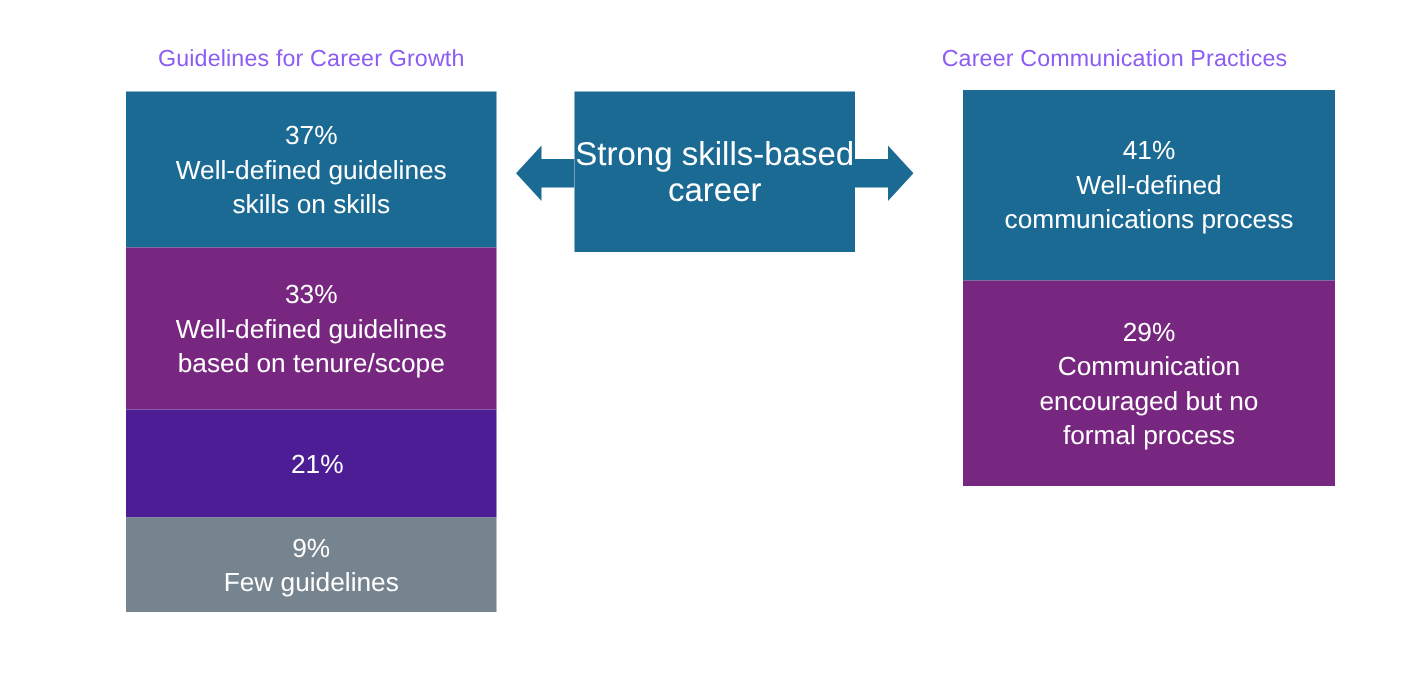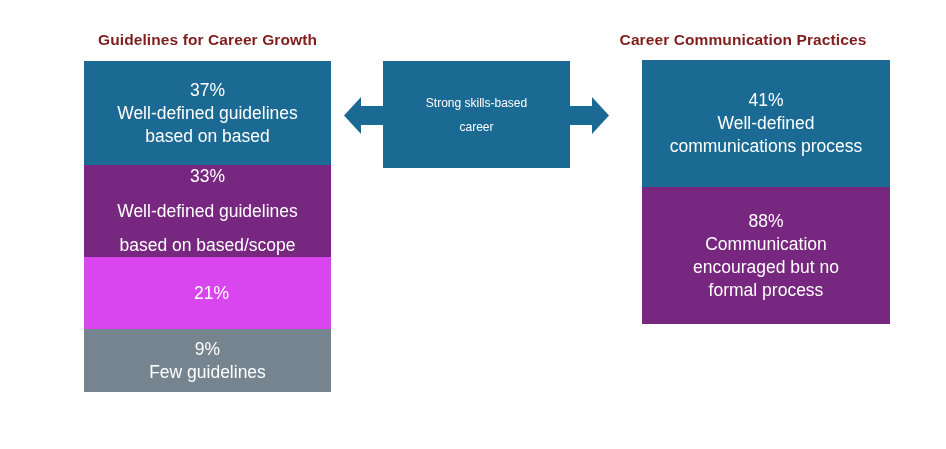--- a/index.html
+++ b/index.html
@@ -8,22 +8,22 @@
     width: 946px;
     height: 449px;
     background: #ffffff;
     font-family: "Liberation Sans", sans-serif;
     overflow: hidden;
   }
   .chart-title {
     position: absolute;
     top: 31px;
     font-size: 15.5px;
-    font-weight: bold;
-    color: #7f1d1d;
+    font-weight: normal;
+    color: #8b5cf6;
     text-align: center;
     letter-spacing: 0.1px;
   }
   .left-title  { left: 84px;  width: 247px; }
   .right-title { left: 607px; width: 272px; }
 
   .bar { position: absolute; display: flex; flex-direction: column; }
   .left-bar  { left: 84px;  top: 61px; width: 247px; }
   .right-bar { left: 619px; top: 60px; width: 248px; padding-left: 23px; }
 
@@ -34,70 +34,70 @@
     justify-content: center;
     color: #ffffff;
     font-size: 17.5px;
     line-height: 23px;
     text-align: center;
     padding: 0 10px;
     box-sizing: border-box;
   }
   .seg-blue   { background: #1B6A94; }
   .seg-purple { background: #77277F; }
-  .seg-teal   { background: #d946ef; padding-left: 18px; }
+  .seg-teal   { background: #4c1d95; padding-left: 18px; }
   .seg-gray   { background: #76848F; }
 
   .hl0 { height: 104px; }
-  .hl1 { height: 92px; justify-content: space-between; }
+  .hl1 { height: 108px; }
   .hl2 { height: 72px;  }
   .hl3 { height: 63px;  }
   .hr0 { height: 127px; }
   .hr1 { height: 137px; }
   .hr2 { height: 84px;  }
 
   .center-box {
     position: absolute;
     left: 383px;
     top: 61px;
     width: 187px;
     height: 107px;
     background: #1B6A94;
     color: #ffffff;
     display: flex;
     flex-direction: column;
     align-items: center;
     justify-content: center;
     text-align: left;
-    font-size: 12px;
+    font-size: 22px;
     line-height: 24px;
   }
   .arrow { position: absolute; top: 96px; width: 39px; height: 39px; }
   .arrow-left  { left: 344px; }
   .arrow-right { left: 570px; }
 </style>
 </head>
 <body>
 
 <div class="canvas">
 
   <div class="chart-title left-title">Guidelines for Career Growth</div>
 
   <div class="chart-title right-title">Career Communication Practices</div>
 
   <div class="bar left-bar">
     <div class="seg seg-blue hl0">
       <div>37%</div>
       <div>Well-defined guidelines</div>
-      <div>based on based</div>
+      <div>skills on skills</div>
     </div>
     <div class="seg seg-purple hl1">
       <div>33%</div>
       <div>Well-defined guidelines</div>
-      <div>based on based/scope</div>
+      <div>based on tenure/scope</div>
     </div>
     <div class="seg seg-teal hl2">
       <div>21%</div>
     </div>
     <div class="seg seg-gray hl3">
       <div>9%</div>
       <div>Few guidelines</div>
     </div>
   </div>
 
@@ -114,20 +114,20 @@
     <polygon points="39,19.5 22,1 22,10 0,10 0,29 22,29 22,38" fill="#1B6A94"></polygon>
   </svg>
 
   <div class="bar right-bar">
     <div class="seg seg-blue hr0">
       <div>41%</div>
       <div>Well-defined</div>
       <div>communications process</div>
     </div>
     <div class="seg seg-purple hr1">
-      <div>88%</div>
+      <div>29%</div>
       <div>Communication</div>
       <div>encouraged but no</div>
       <div>formal process</div>
     </div>
   </div>
 
 </div>
 
 </body></html>

